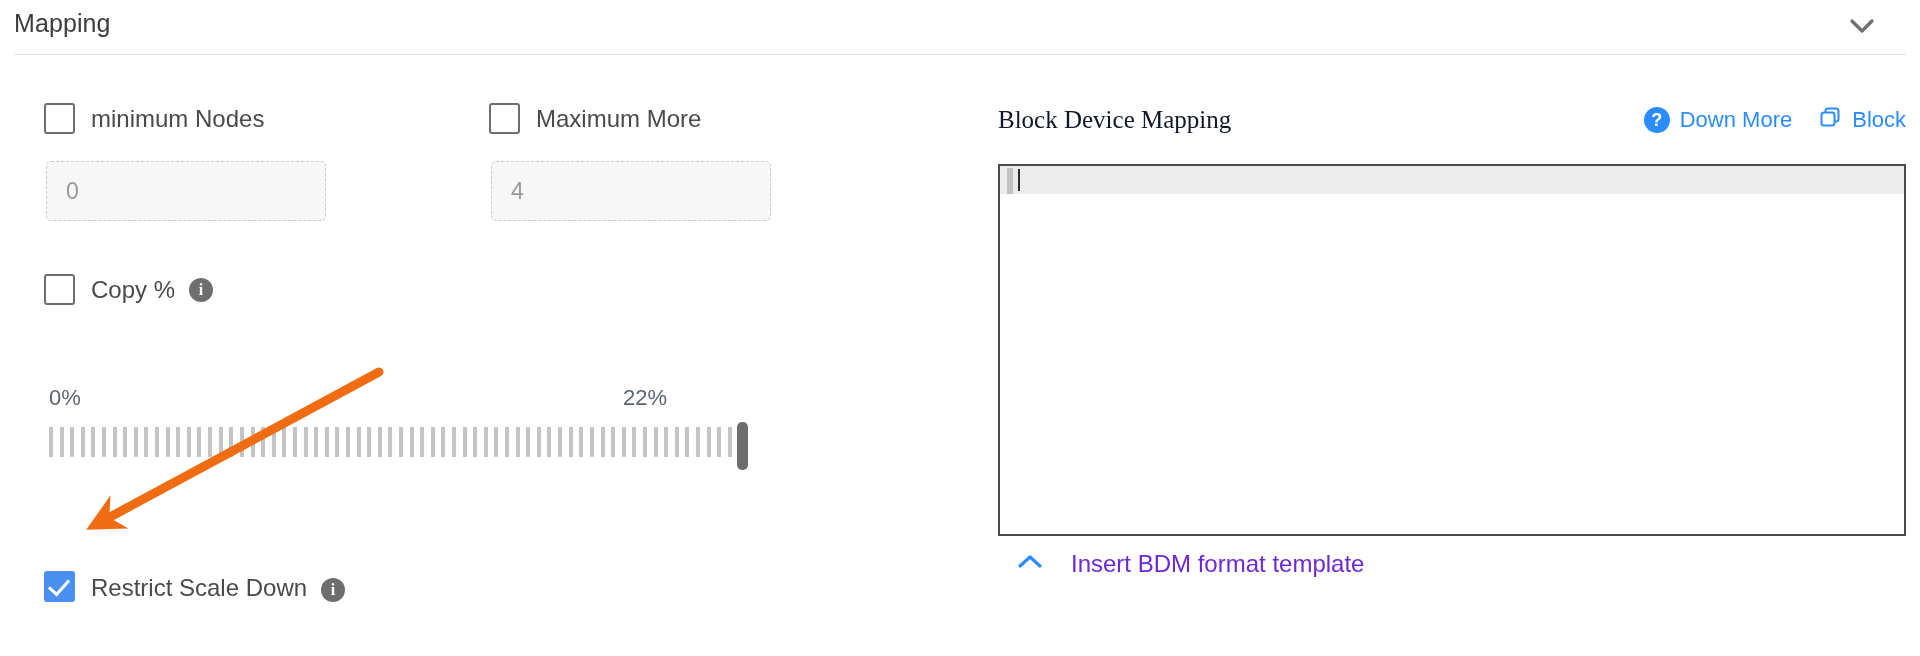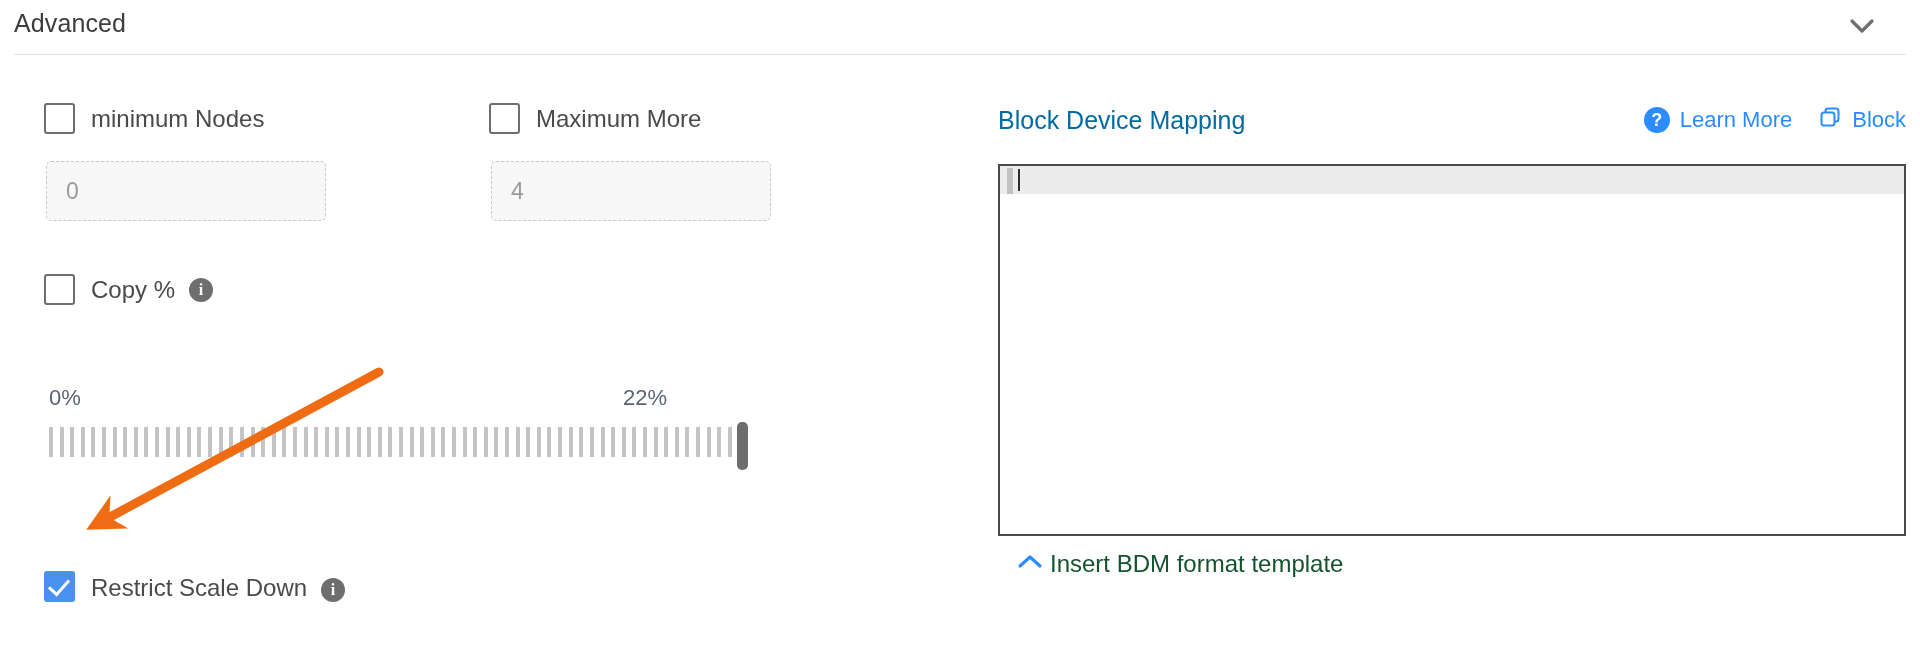--- a/index.html
+++ b/index.html
@@ -190,22 +190,23 @@
     left: 998px;
     top: 55px;
     width: 922px;
     height: 601px;
   }
   .bdm-title {
     position: absolute;
     left: 0;
     top: 51px;
     font-size: 25px;
-    color: #0369a1;
-    white-space: nowrap;
+    color: #0f172a;
+    white-space: nowrap;
+    font-family: Liberation Serif, serif;
   }
   .bdm-actions {
     position: absolute;
     right: 14px;
     top: 50px;
     display: flex;
     align-items: center;
     gap: 26px;
   }
   .action-link {
@@ -267,32 +268,32 @@
     height: 22px;
     background: #2f2f2f;
   }
 
   .insert-template {
     position: absolute;
     left: 18px;
     top: 495px;
     display: flex;
     align-items: center;
-    gap: 6px;
-    color: #14532d;
+    gap: 27px;
+    color: #6d28d9;
     font-size: 24px;
     cursor: pointer;
     white-space: nowrap;
   }
 </style>
 </head>
 <body>
 
 <div class="panel-header">
-  <div class="panel-title">Advanced</div>
+  <div class="panel-title">Mapping</div>
   <div class="header-chevron">
     <svg viewBox="0 0 32 28" width="32" height="28" aria-hidden="true">
       <polyline points="6,9 16,19 26,9" fill="none" stroke="#6e6e6e" stroke-width="3.2" stroke-linecap="round" stroke-linejoin="round"></polyline>
     </svg>
   </div>
   <div class="header-rule"></div>
 </div>
 
 <div class="left-col">
 
@@ -404,21 +405,21 @@
   </svg>
 </div>
 
 <div class="right-col">
 
   <div class="bdm-title">Block Device Mapping</div>
 
   <div class="bdm-actions">
     <div class="action-link">
       <span class="help-circle">?</span>
-      <span>Learn More</span>
+      <span>Down More</span>
     </div>
     <div class="action-link">
       <span>
         <svg viewBox="0 0 24 24" width="24" height="24" aria-hidden="true">
           <rect x="7.5" y="3.5" width="13" height="13" rx="2.5" fill="none" stroke="#2b8cff" stroke-width="2"></rect>
           <rect x="3.5" y="7.5" width="13" height="13" rx="2.5" fill="#ffffff" stroke="#2b8cff" stroke-width="2"></rect>
         </svg>
       </span>
       <span>Block</span>
     </div>

